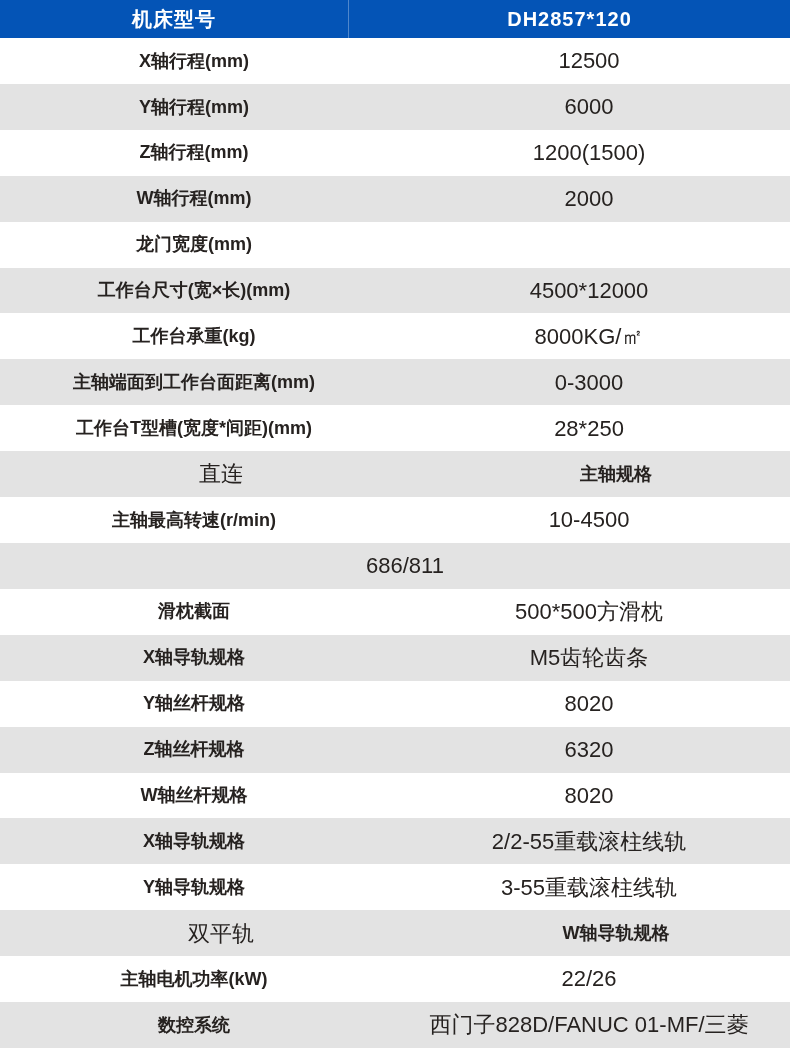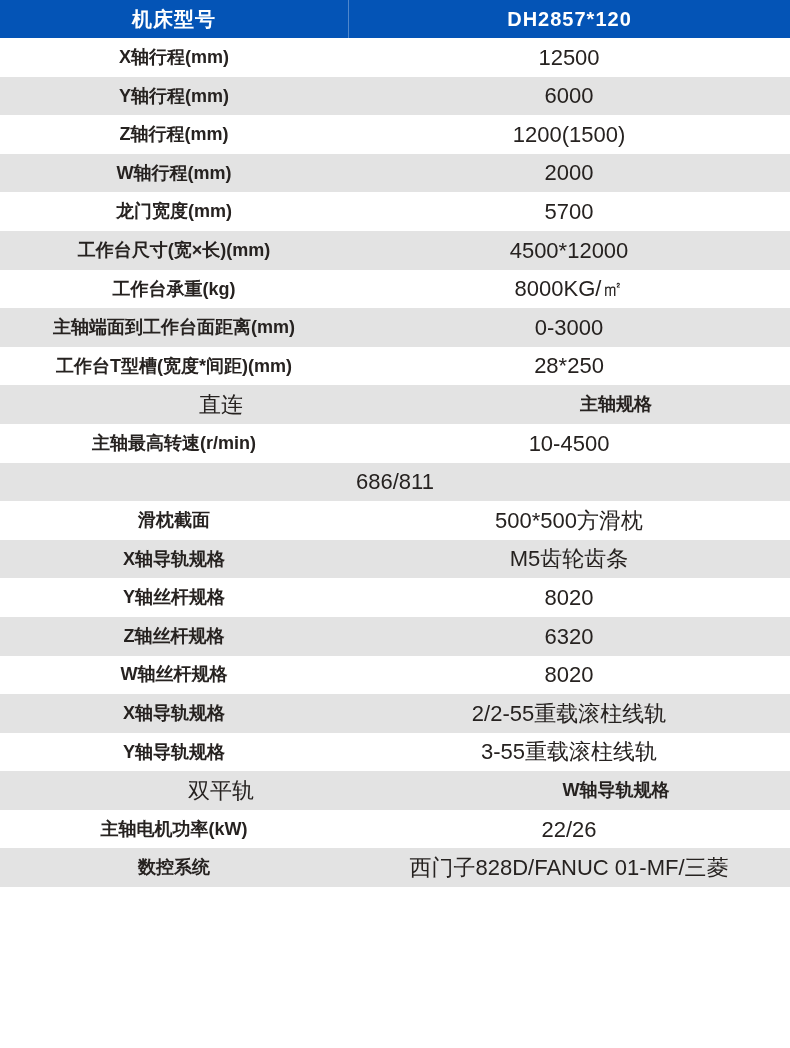--- a/index.html
+++ b/index.html
@@ -11,21 +11,21 @@
     --divider:rgba(255,255,255,0.30);
   }
   *{margin:0;padding:0;box-sizing:border-box;}
   html,body{background:#fff;}
   body{
     font-family:"Liberation Sans","DejaVu Sans",sans-serif;
     color:var(--text);
   }
   .spec-table{
     width:790px;
-    height:887px;
+    height:1048px;
     display:flex;
     flex-direction:column;
     background:#fff;
     overflow:hidden;
   }
   .spec-header{
     height:38px;
     flex:0 0 38px;
     display:flex;
     background:var(--header-bg);
@@ -59,20 +59,21 @@
     background:var(--row-bg);
   }
   .spec-row:nth-child(even){
     background:var(--row-alt-bg);
   }
   .spec-row .cell{
     display:flex;
     align-items:center;
     justify-content:center;
     line-height:1.15;
+    margin-left:20px;
   }
   .spec-row .label{
     width:348px;
     flex:0 0 348px;
     font-size:18px;
     font-weight:700;
   }
   .spec-row .value{
     flex:1;
     font-size:22px;
@@ -101,21 +102,20 @@
     <div class="spec-row">
       <div class="cell label">Z轴行程(mm)</div>
       <div class="cell value">1200(1500)</div>
     </div>
     <div class="spec-row">
       <div class="cell label">W轴行程(mm)</div>
       <div class="cell value">2000</div>
     </div>
     <div class="spec-row">
       <div class="cell label">龙门宽度(mm)</div>
-      <div class="cell value">5700</div>
     </div>
     <div class="spec-row">
       <div class="cell label">工作台尺寸(宽×长)(mm)</div>
       <div class="cell value">4500*12000</div>
     </div>
     <div class="spec-row">
       <div class="cell label">工作台承重(kg)</div>
       <div class="cell value">8000KG/㎡</div>
     </div>
     <div class="spec-row">

